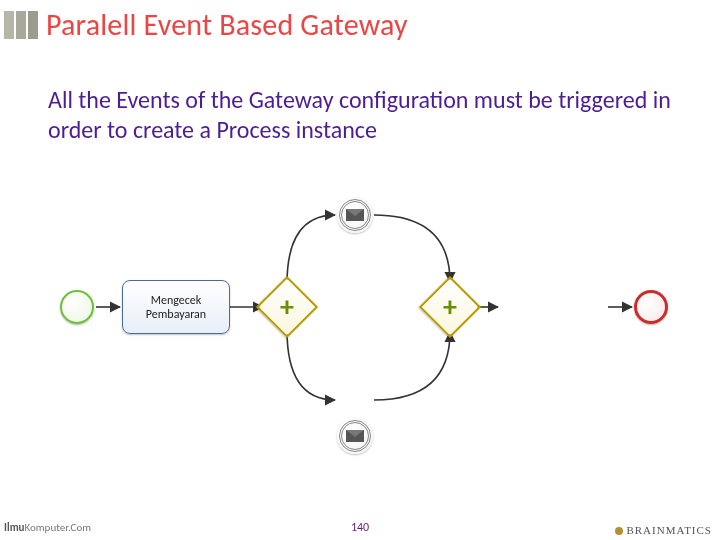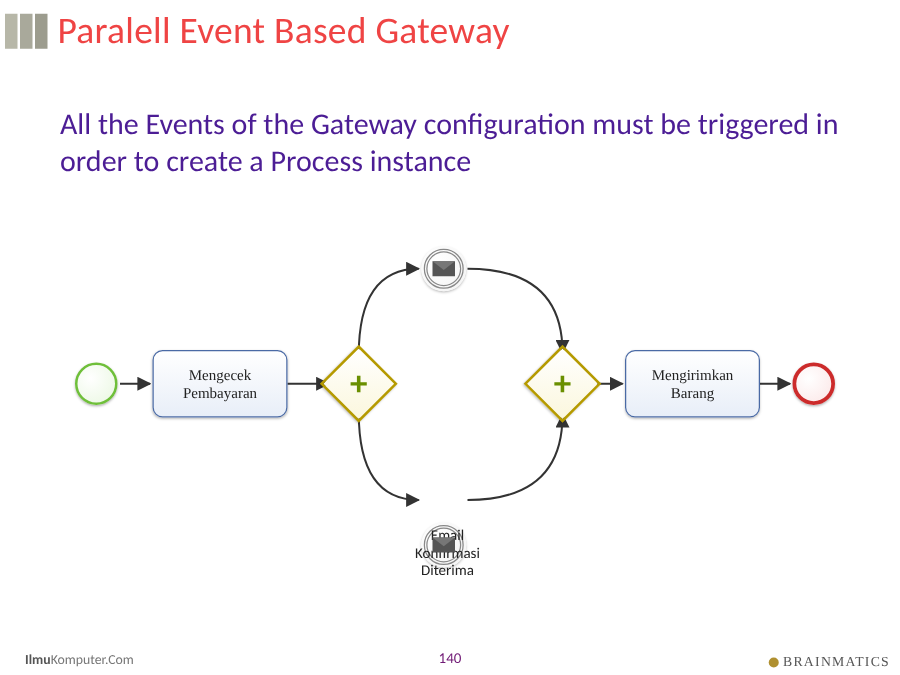--- a/index.html
+++ b/index.html
@@ -71,21 +71,20 @@
     background: linear-gradient(#fff, #e8eef8);
     box-shadow: 0 1px 2px rgba(0,0,0,0.25);
     display: flex;
     align-items: center;
     justify-content: center;
     text-align: center;
     font-size: 12px;
     color: #222;
     padding: 4px;
     line-height: 1.2;
-    font-family: Liberation Serif, serif;
   }
   .gateway {
     width: 44px; height: 44px;
     transform: rotate(45deg);
     border: 2px solid #b59a00;
     background: linear-gradient(135deg,#fff, #fbf7dd);
     box-shadow: 0 1px 2px rgba(0,0,0,0.25);
     display: flex;
     align-items: center;
     justify-content: center;
@@ -145,21 +144,21 @@
   .page-num {
     position: absolute;
     bottom: 6px;
     left: 50%;
     transform: translateX(-50%);
     font-size: 12px;
     color: #701a75;
   }
   .footer-left {
     position: absolute;
-    left: 20px;
+    left: 4px;
     bottom: 6px;
     font-size: 11px;
     color: #777;
     margin-top: 12px;
   }
   .footer-left b { color:#555; font-weight:700; }
   .footer-right {
     position: absolute;
     right: 8px;
     bottom: 4px;
@@ -228,29 +227,25 @@
     <span class="plus">+</span>
   </div>
 
   <div class="node msg-event" style="left:337px; top:17px;">
     <span class="envelope"></span>
   </div>
 
   <div class="node msg-event" style="left:337px; top:202px;">
     <span class="envelope"></span>
   </div>
-  <div class="dlabel" style="left:318px; top:243px; width:80px;">Email Konfirmasi Diterima</div>
 
   <div class="node gateway" style="left:428px; top:105px;">
     <span class="plus">+</span>
   </div>
 
-  <div class="node task" style="left:500px; top:100px;">
-    <span>Mengirimkan Barang</span>
-  </div>
 
   <div class="node end-event" style="left:634px; top:110px;"></div>
 
 </div>
 
 <div class="page-num">140</div>
 
 <div class="footer-left">
   <b><span>Ilmu</span></b><span>Komputer</span><span>.Com</span>
 </div>

